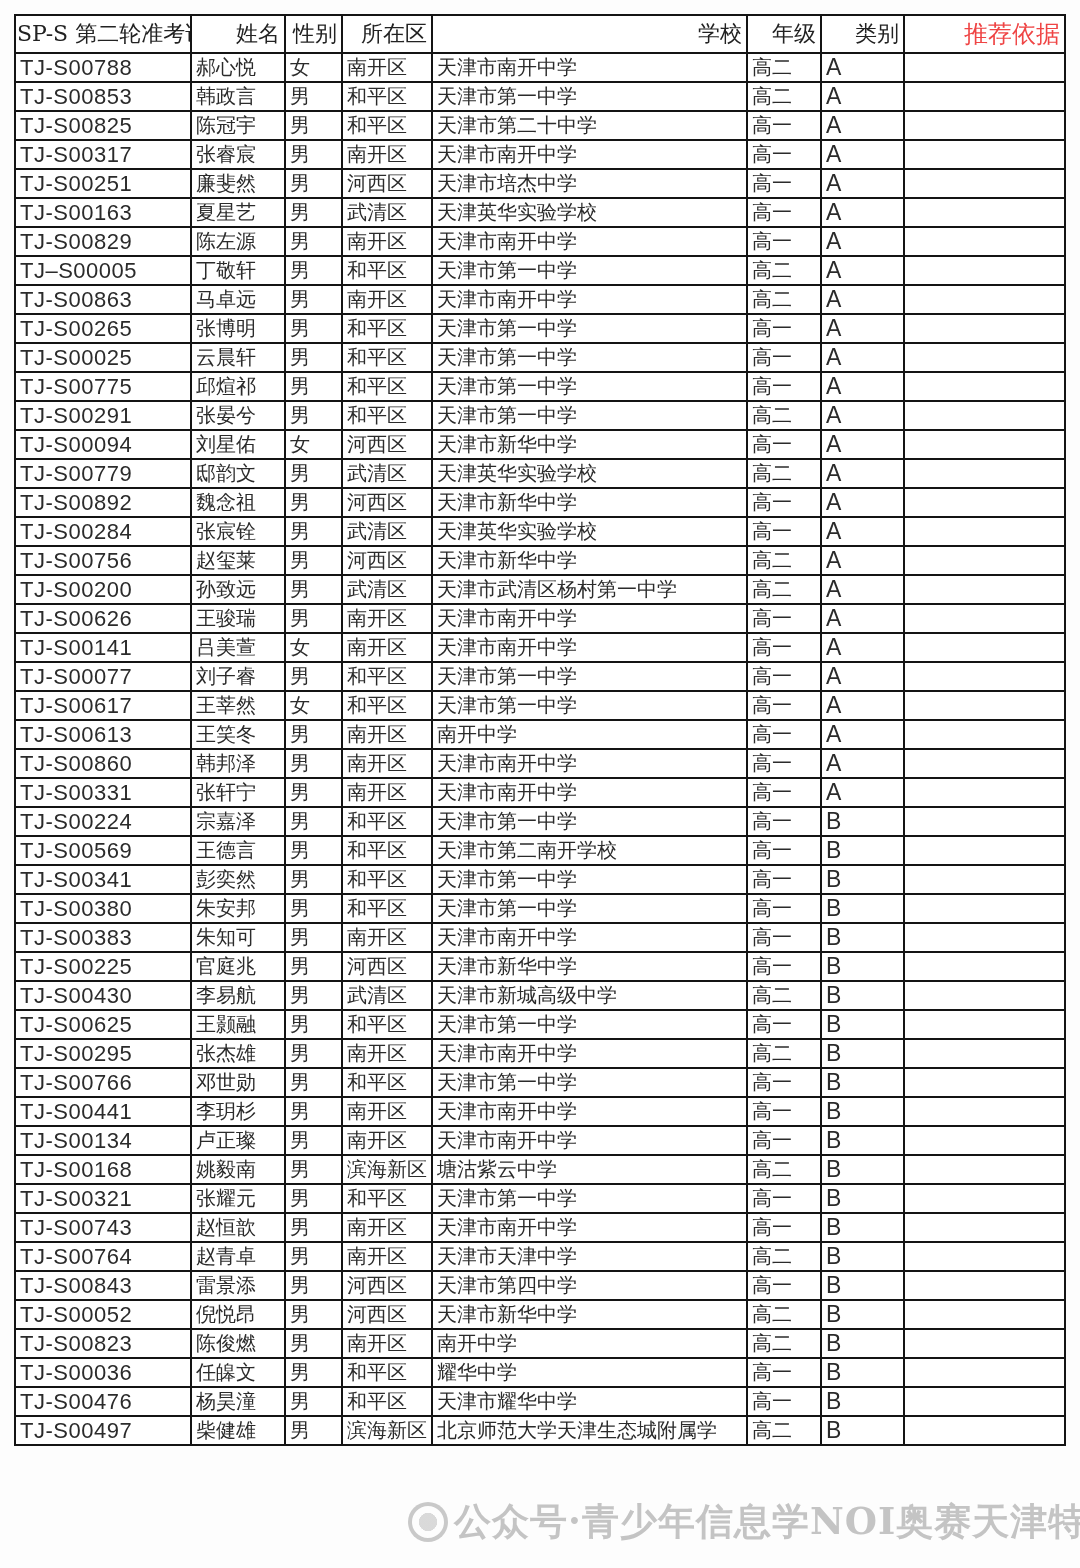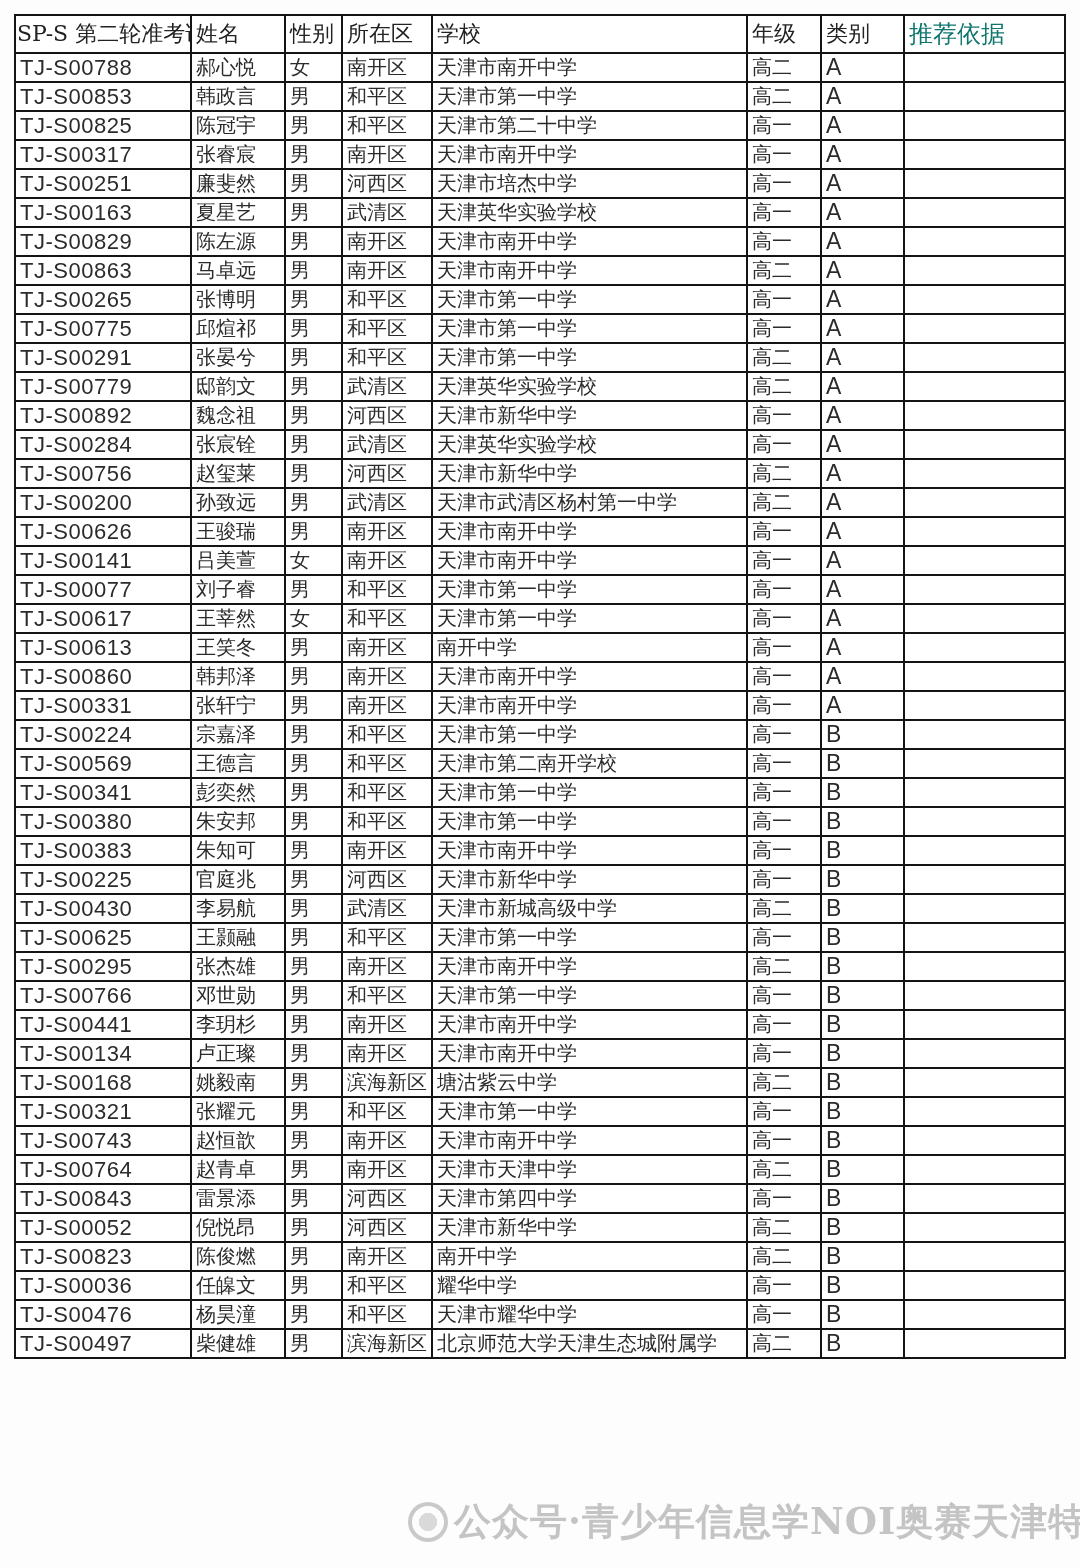--- a/index.html
+++ b/index.html
@@ -24,23 +24,23 @@
   table.roster col.c-basis{width:161px;}
   table.roster th, table.roster td{
     border:2px solid #141414;
     padding:0 4px;
     overflow:hidden;white-space:nowrap;
     color:#2b2b2b;
   }
   table.roster th{
     height:36px;
     font-family:"DejaVu Serif","Liberation Serif",serif;
-    font-weight:400;font-size:22px;text-align:left;color:#222;
-  }
-  table.roster th.h-basis{font-size:24px;color:#0f766e;}
+    font-weight:400;font-size:22px;text-align:right;color:#222;
+  }
+  table.roster th.h-basis{font-size:24px;color:#ef4444;}
   table.roster td{height:25.8px;}
   td.cell-id{
     font-family:"Liberation Sans",sans-serif;
     font-size:22px;letter-spacing:0.5px;color:#1d1d1d;text-align:left;border-radius:9px;
   }
   td.cell-zh{
     font-family:"DejaVu Serif","Liberation Serif",serif;
     font-size:20px;color:#3a3a3a;text-align:left;
   }
   td.cell-cat{
@@ -163,20 +163,30 @@
       <td class="cell-id">TJ-S00829</td>
       <td class="cell-zh">陈左源</td>
       <td class="cell-zh">男</td>
       <td class="cell-zh">南开区</td>
       <td class="cell-zh">天津市南开中学</td>
       <td class="cell-zh">高一</td>
       <td class="cell-cat">A</td>
       <td class="cell-basis"></td>
     </tr>
 
+    <tr>
+      <td class="cell-id">TJ–S00005</td>
+      <td class="cell-zh">丁敬轩</td>
+      <td class="cell-zh">男</td>
+      <td class="cell-zh">和平区</td>
+      <td class="cell-zh">天津市第一中学</td>
+      <td class="cell-zh">高二</td>
+      <td class="cell-cat">A</td>
+      <td class="cell-basis"></td>
+    </tr>
 
     <tr>
       <td class="cell-id">TJ-S00863</td>
       <td class="cell-zh">马卓远</td>
       <td class="cell-zh">男</td>
       <td class="cell-zh">南开区</td>
       <td class="cell-zh">天津市南开中学</td>
       <td class="cell-zh">高二</td>
       <td class="cell-cat">A</td>
       <td class="cell-basis"></td>
@@ -186,20 +196,30 @@
       <td class="cell-id">TJ-S00265</td>
       <td class="cell-zh">张博明</td>
       <td class="cell-zh">男</td>
       <td class="cell-zh">和平区</td>
       <td class="cell-zh">天津市第一中学</td>
       <td class="cell-zh">高一</td>
       <td class="cell-cat">A</td>
       <td class="cell-basis"></td>
     </tr>
 
+    <tr>
+      <td class="cell-id">TJ-S00025</td>
+      <td class="cell-zh">云晨轩</td>
+      <td class="cell-zh">男</td>
+      <td class="cell-zh">和平区</td>
+      <td class="cell-zh">天津市第一中学</td>
+      <td class="cell-zh">高一</td>
+      <td class="cell-cat">A</td>
+      <td class="cell-basis"></td>
+    </tr>
 
     <tr>
       <td class="cell-id">TJ-S00775</td>
       <td class="cell-zh">邱煊祁</td>
       <td class="cell-zh">男</td>
       <td class="cell-zh">和平区</td>
       <td class="cell-zh">天津市第一中学</td>
       <td class="cell-zh">高一</td>
       <td class="cell-cat">A</td>
       <td class="cell-basis"></td>
@@ -210,20 +230,30 @@
       <td class="cell-id">TJ-S00291</td>
       <td class="cell-zh">张晏兮</td>
       <td class="cell-zh">男</td>
       <td class="cell-zh">和平区</td>
       <td class="cell-zh">天津市第一中学</td>
       <td class="cell-zh">高二</td>
       <td class="cell-cat">A</td>
       <td class="cell-basis"></td>
     </tr>
 
+    <tr>
+      <td class="cell-id">TJ-S00094</td>
+      <td class="cell-zh">刘星佑</td>
+      <td class="cell-zh">女</td>
+      <td class="cell-zh">河西区</td>
+      <td class="cell-zh">天津市新华中学</td>
+      <td class="cell-zh">高一</td>
+      <td class="cell-cat">A</td>
+      <td class="cell-basis"></td>
+    </tr>
 
     <tr>
       <td class="cell-id">TJ-S00779</td>
       <td class="cell-zh">邸韵文</td>
       <td class="cell-zh">男</td>
       <td class="cell-zh">武清区</td>
       <td class="cell-zh">天津英华实验学校</td>
       <td class="cell-zh">高二</td>
       <td class="cell-cat">A</td>
       <td class="cell-basis"></td>

